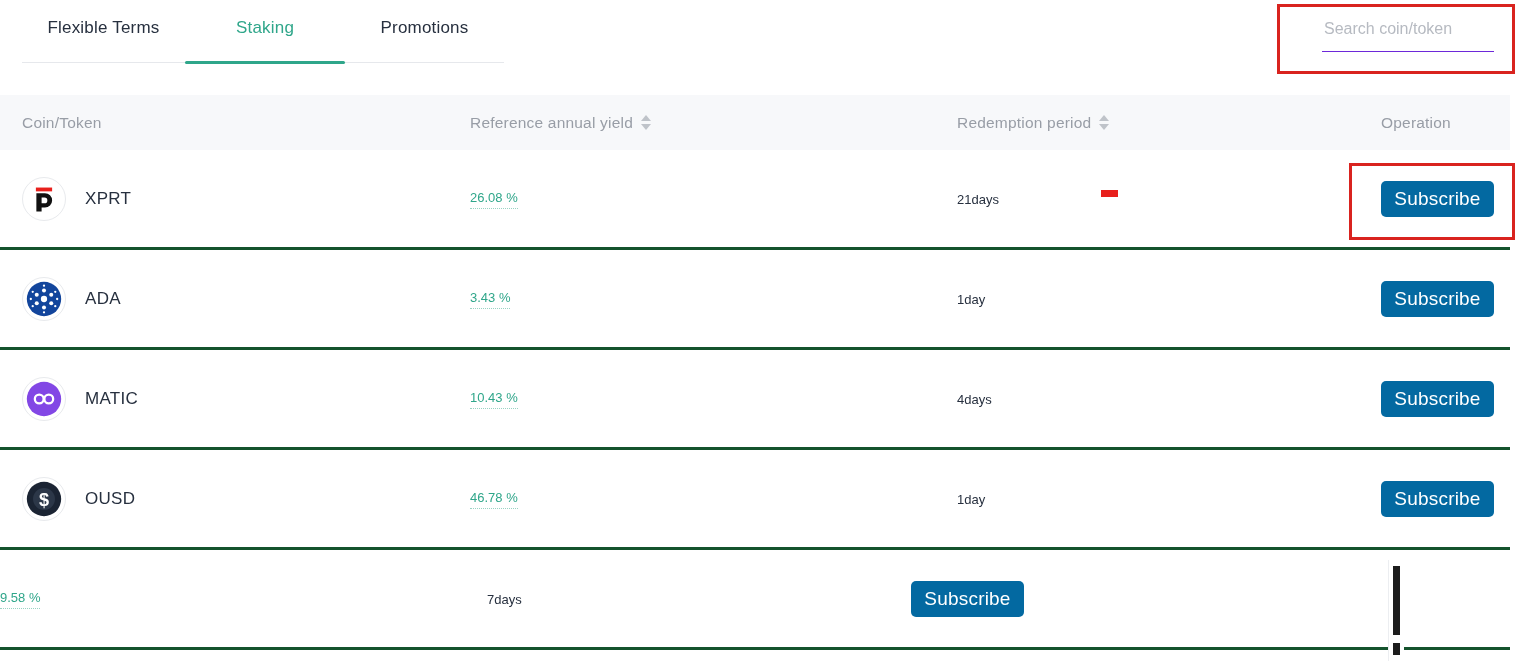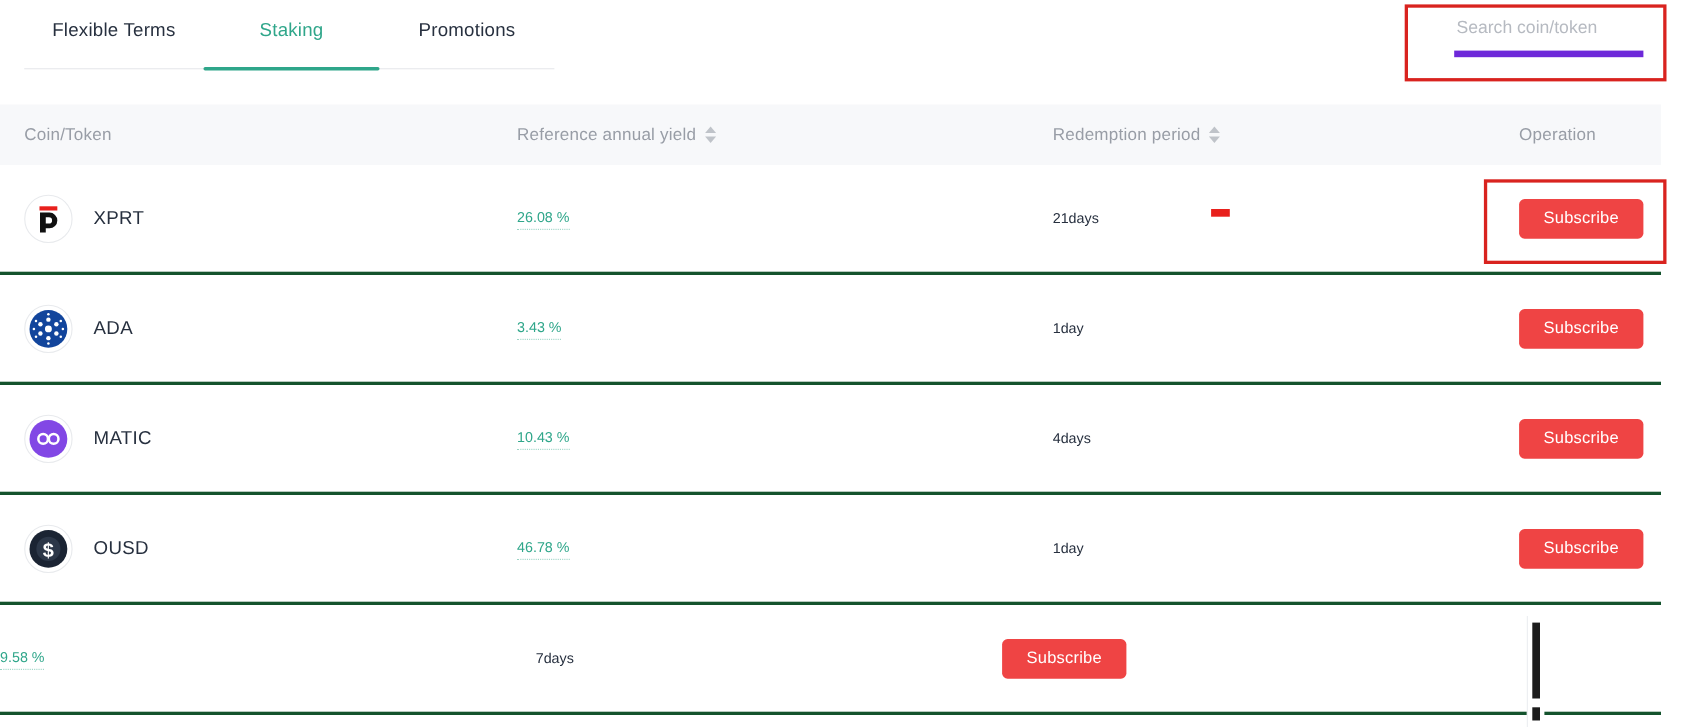--- a/index.html
+++ b/index.html
@@ -41,21 +41,21 @@
     width: 160px; height: 3px; background: #2fa68a; border-radius: 2px;
   }
 
   
   .search-wrap {
     position: absolute; left: 1322px; top: 12px;
     width: 172px; height: 44px;
   }
   .search-input {
     width: 172px; height: 40px;
-    border: none; border-bottom: 6px solid #6d28d9;
+    border: none; border-bottom: 1px solid #6d28d9;
     background: transparent; outline: none;
     font-family: "Liberation Sans", sans-serif;
     font-size: 16px; color: #3b82f6;
     padding: 0 2px 6px 2px;
   }
   .search-input::placeholder { color: #b6bac1; }
 
   
   .anno-rect {
     position: absolute; border: 3px solid #d9231f;
@@ -107,23 +107,23 @@
   .yield {
     font-size: 13px; color: #2fa68a;
     border-bottom: 1px dotted #9ad3c4;
     padding-bottom: 3px; display: inline-block;
     cursor: pointer;
   }
   .period { font-size: 13px; color: #27303f; }
 
   .btn-subscribe {
     width: 113px; height: 36px; border: none; border-radius: 5px;
-    background: #ef4444; color: #ffffff;
+    background: #0369a1; color: #ffffff;
     font-family: "Liberation Sans", sans-serif;
-    font-size: 15px; cursor: pointer; letter-spacing: .2px;
+    font-size: 19px; cursor: pointer; letter-spacing: .2px;
   }
 
   
   .scroll-track {
     position: absolute; right: 0; top: 560px;
     width: 16px; height: 101px; background: #ffffff;
     border-left: 1px solid #eceef1;
   }
   .scroll-thumb {
     position: absolute; right: 4px; top: 566px;

